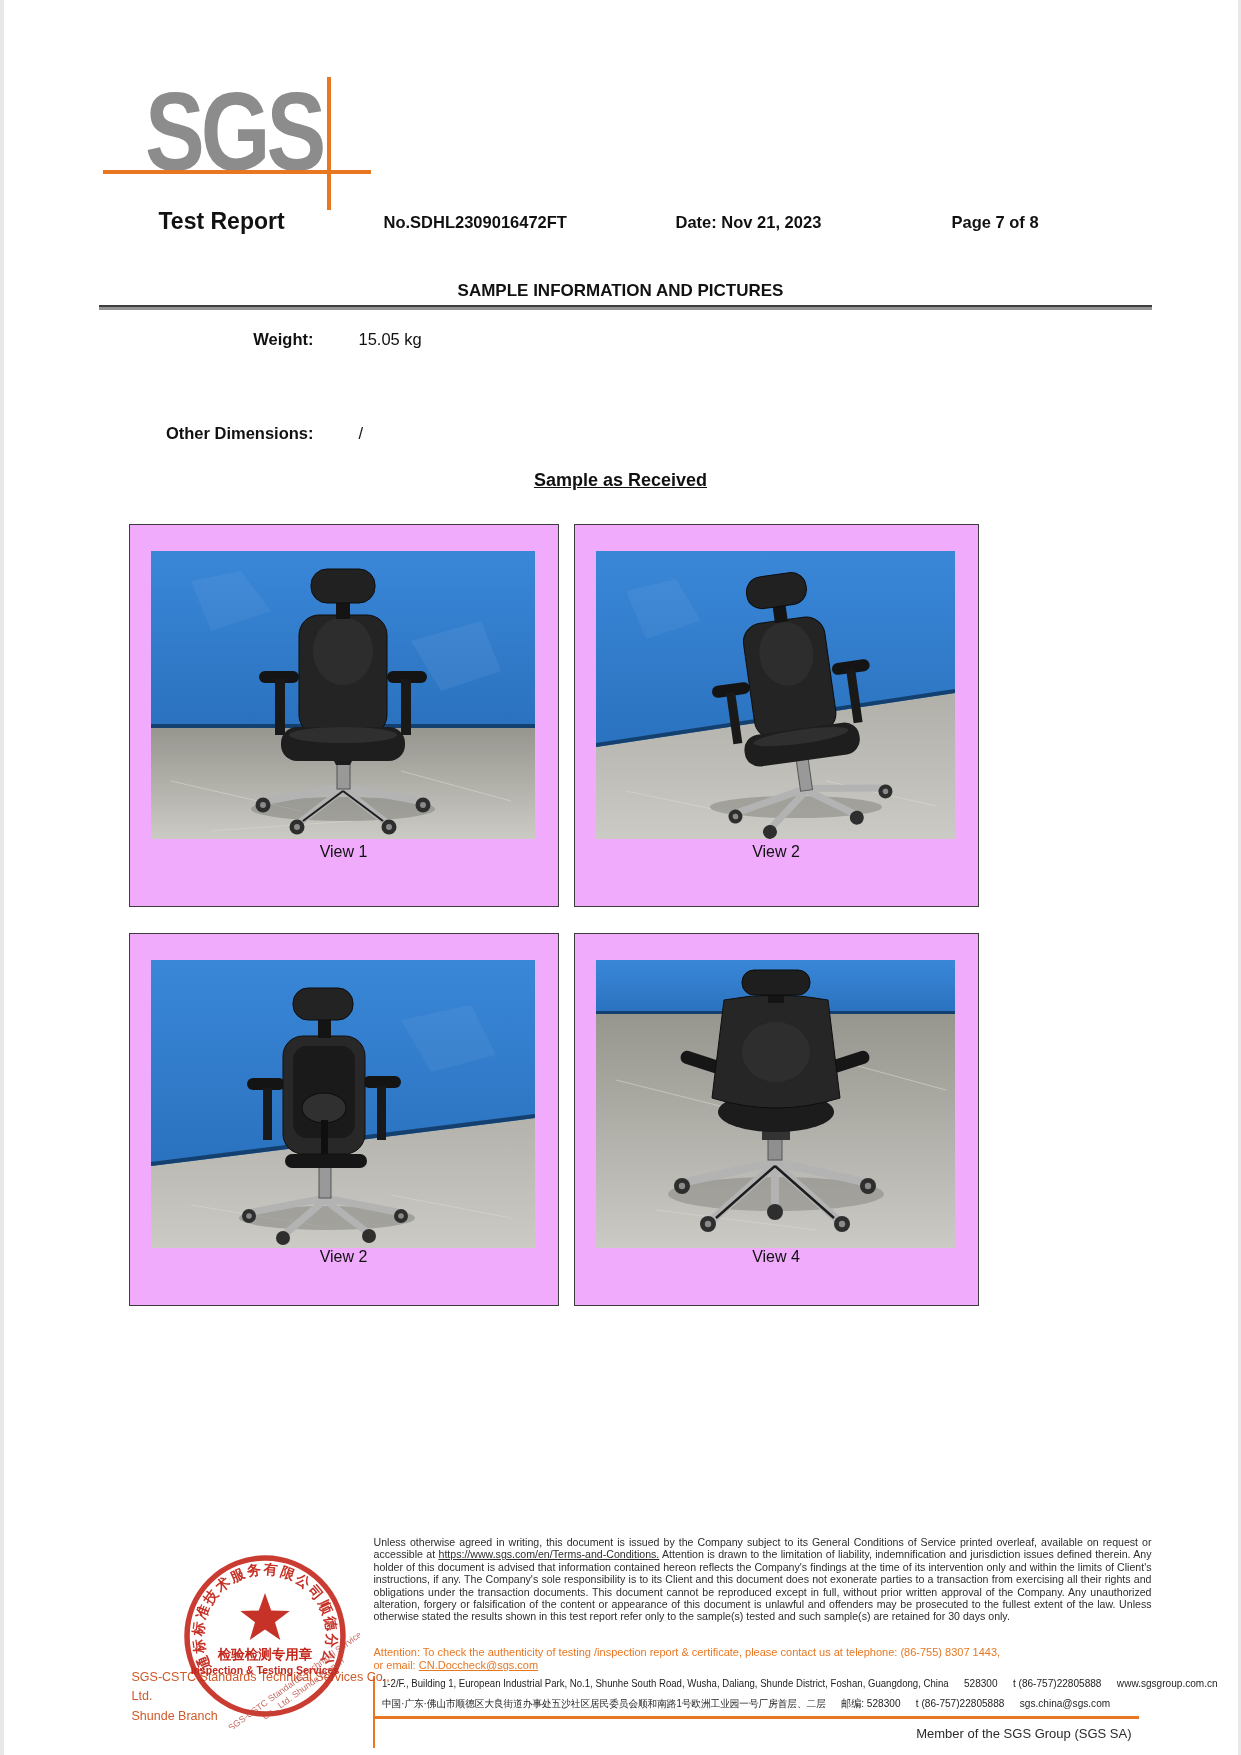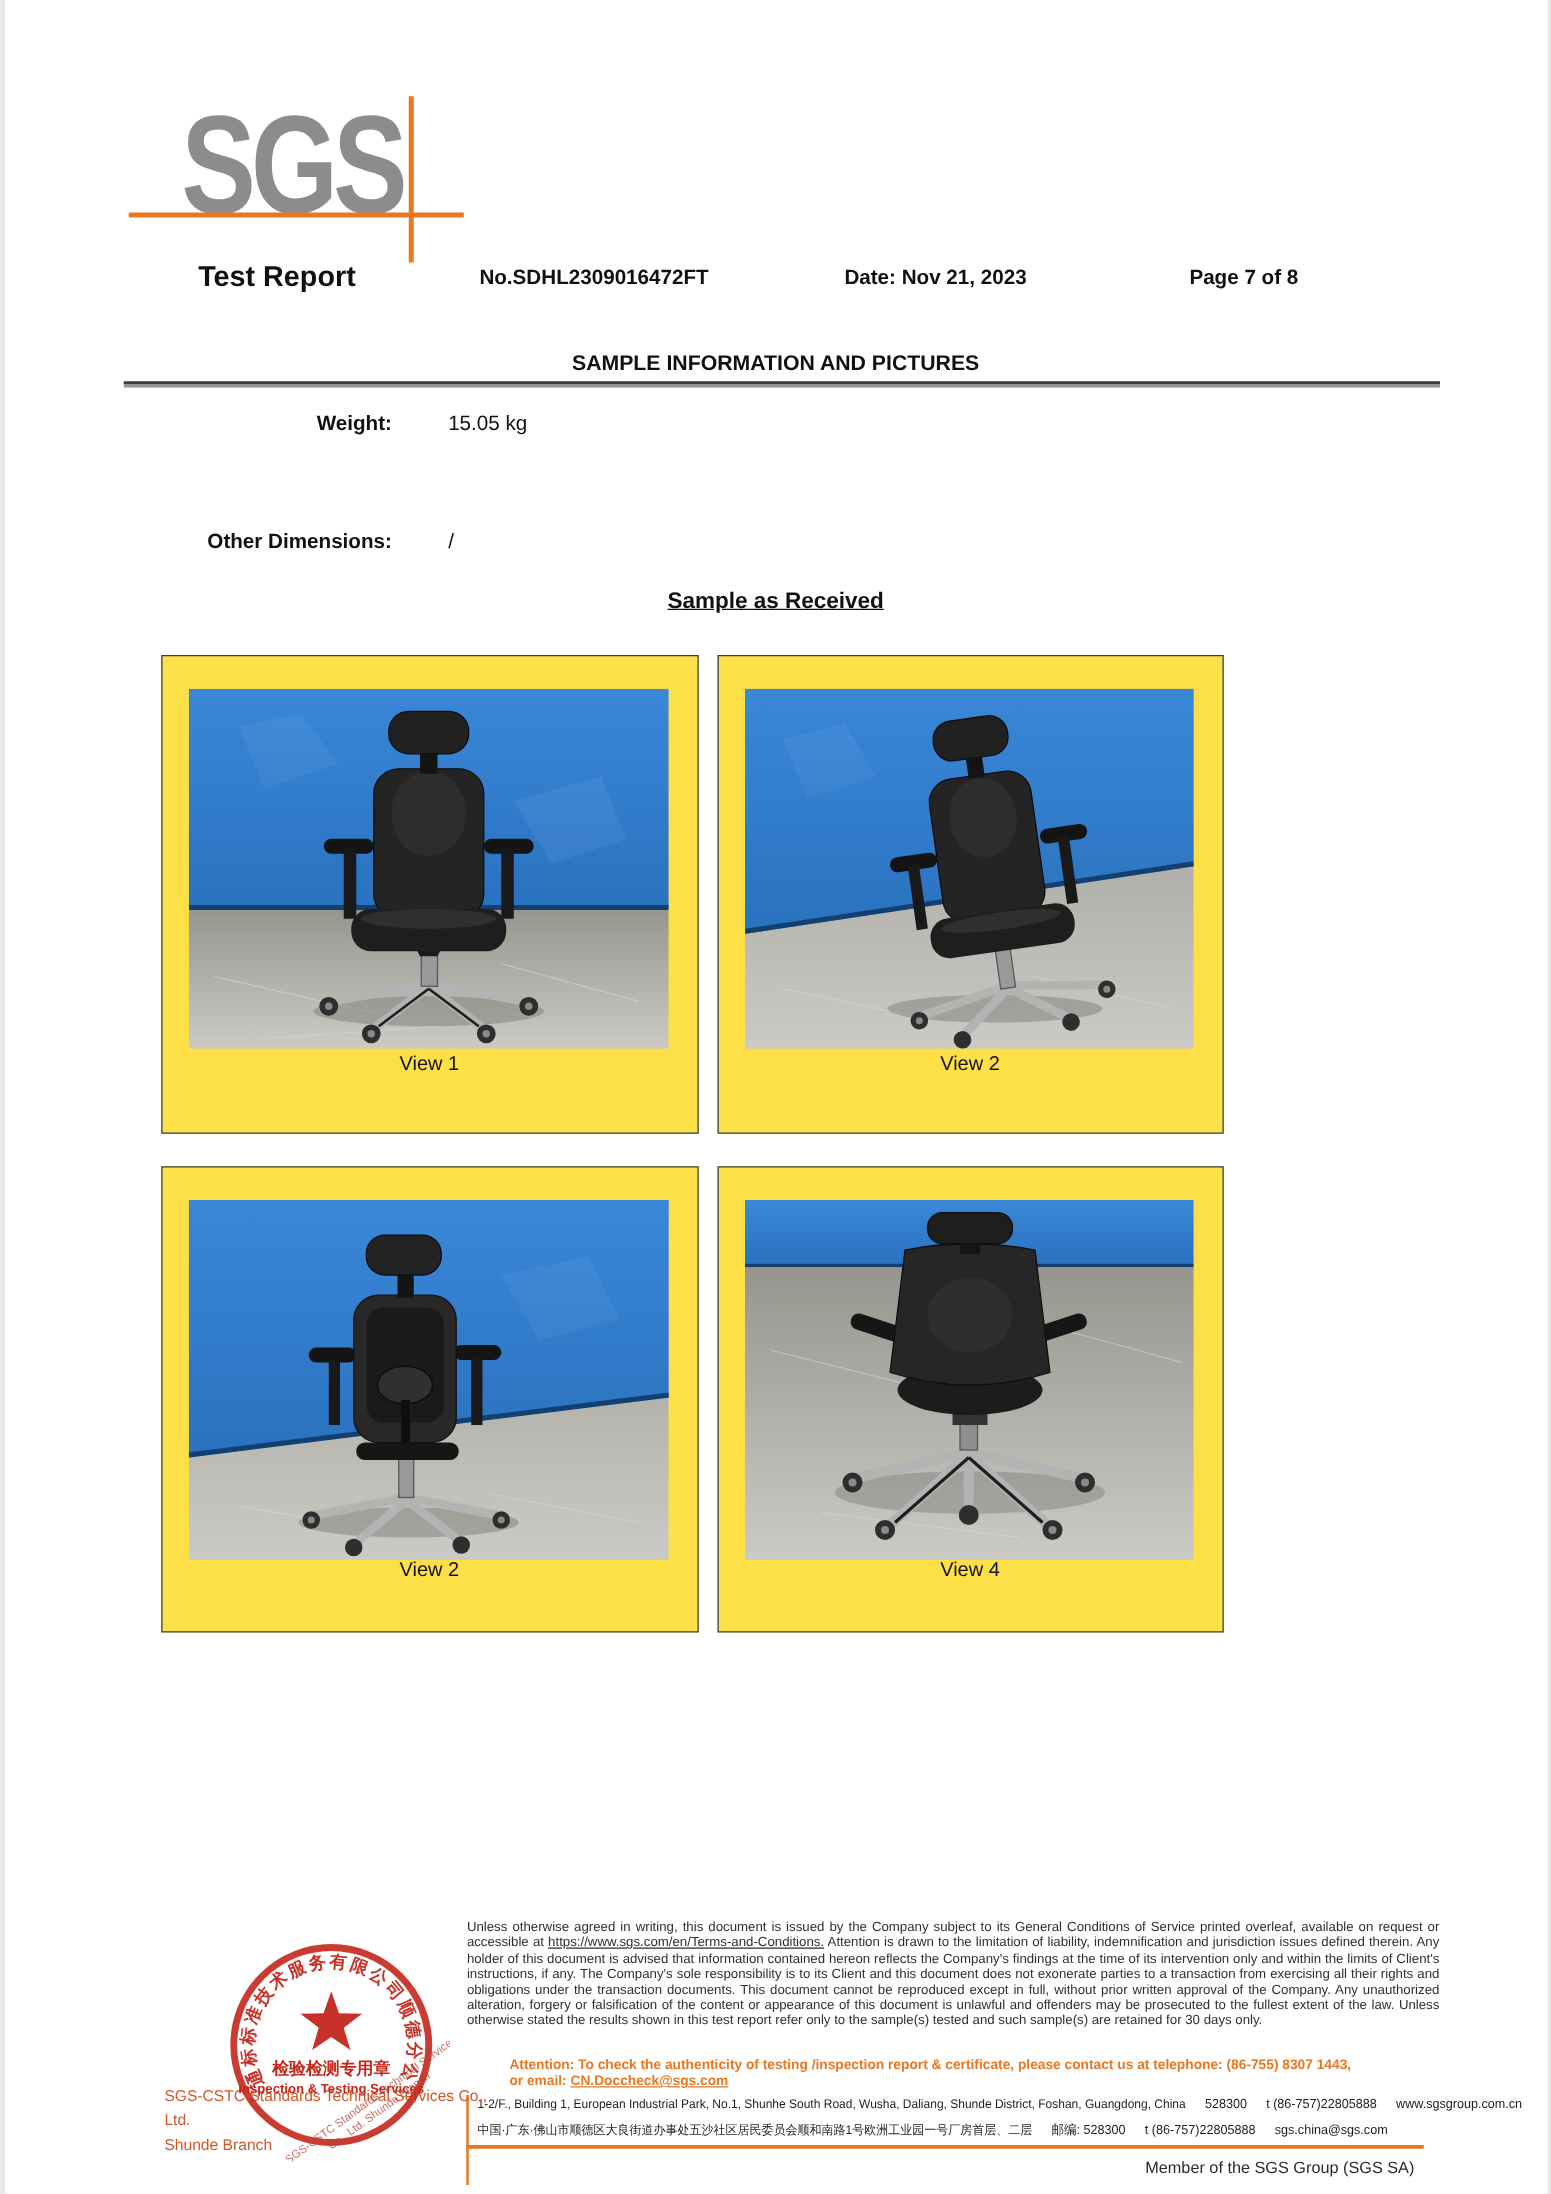--- a/index.html
+++ b/index.html
@@ -20,27 +20,27 @@
   .section-title{width:100%;text-align:center;font-size:17px;font-weight:bold;}
   .rule-gray{height:5px;background:linear-gradient(to bottom,#3d3d3d 0 45%,#949494 45% 100%);}
 
   .field-row{display:flex;align-items:baseline;font-size:16.5px;gap:25px;}
   .field-label{width:215px;text-align:right;font-weight:bold;}
   .field-value{margin-left:20px;}
 
   .subsection{width:100%;text-align:center;font-size:18px;font-weight:bold;text-decoration:underline;}
 
   
-  .photo-box{border:1.5px solid #3c3c3c;background:#fde047;}
+  .photo-box{border:1.5px solid #3c3c3c;background:#f0abfc;}
   .photo-frame{position:absolute;left:21px;top:26px;}
   .caption{position:absolute;left:0;width:100%;text-align:center;font-size:16px;color:#111;}
 
   
   .legal{font-size:10.6px;line-height:1.17;text-align:justify;color:#2e2e2e;}
-  .attention{font-size:11px;line-height:1.2;font-weight:bold;color:#e87722;margin-left:34px;}
+  .attention{font-size:11px;line-height:1.2;font-weight:normal;color:#e87722;}
   .addr{font-size:10px;color:#1d1d1d;white-space:nowrap;display:flex;gap:16px;align-items:baseline;
         transform:scaleX(.96);transform-origin:left;}
   .addr .big{font-size:10.5px;}
   .orange-v{background:#e87722;width:2.5px;}
   .orange-h{background:#e87722;height:2.5px;}
   .member{font-size:13px;color:#2b2b2b;}
   .company-lines{font-size:12.5px;line-height:1.55;color:#cf5a28;}
   .underl{text-decoration:underline;}
 </style>
 </head>

